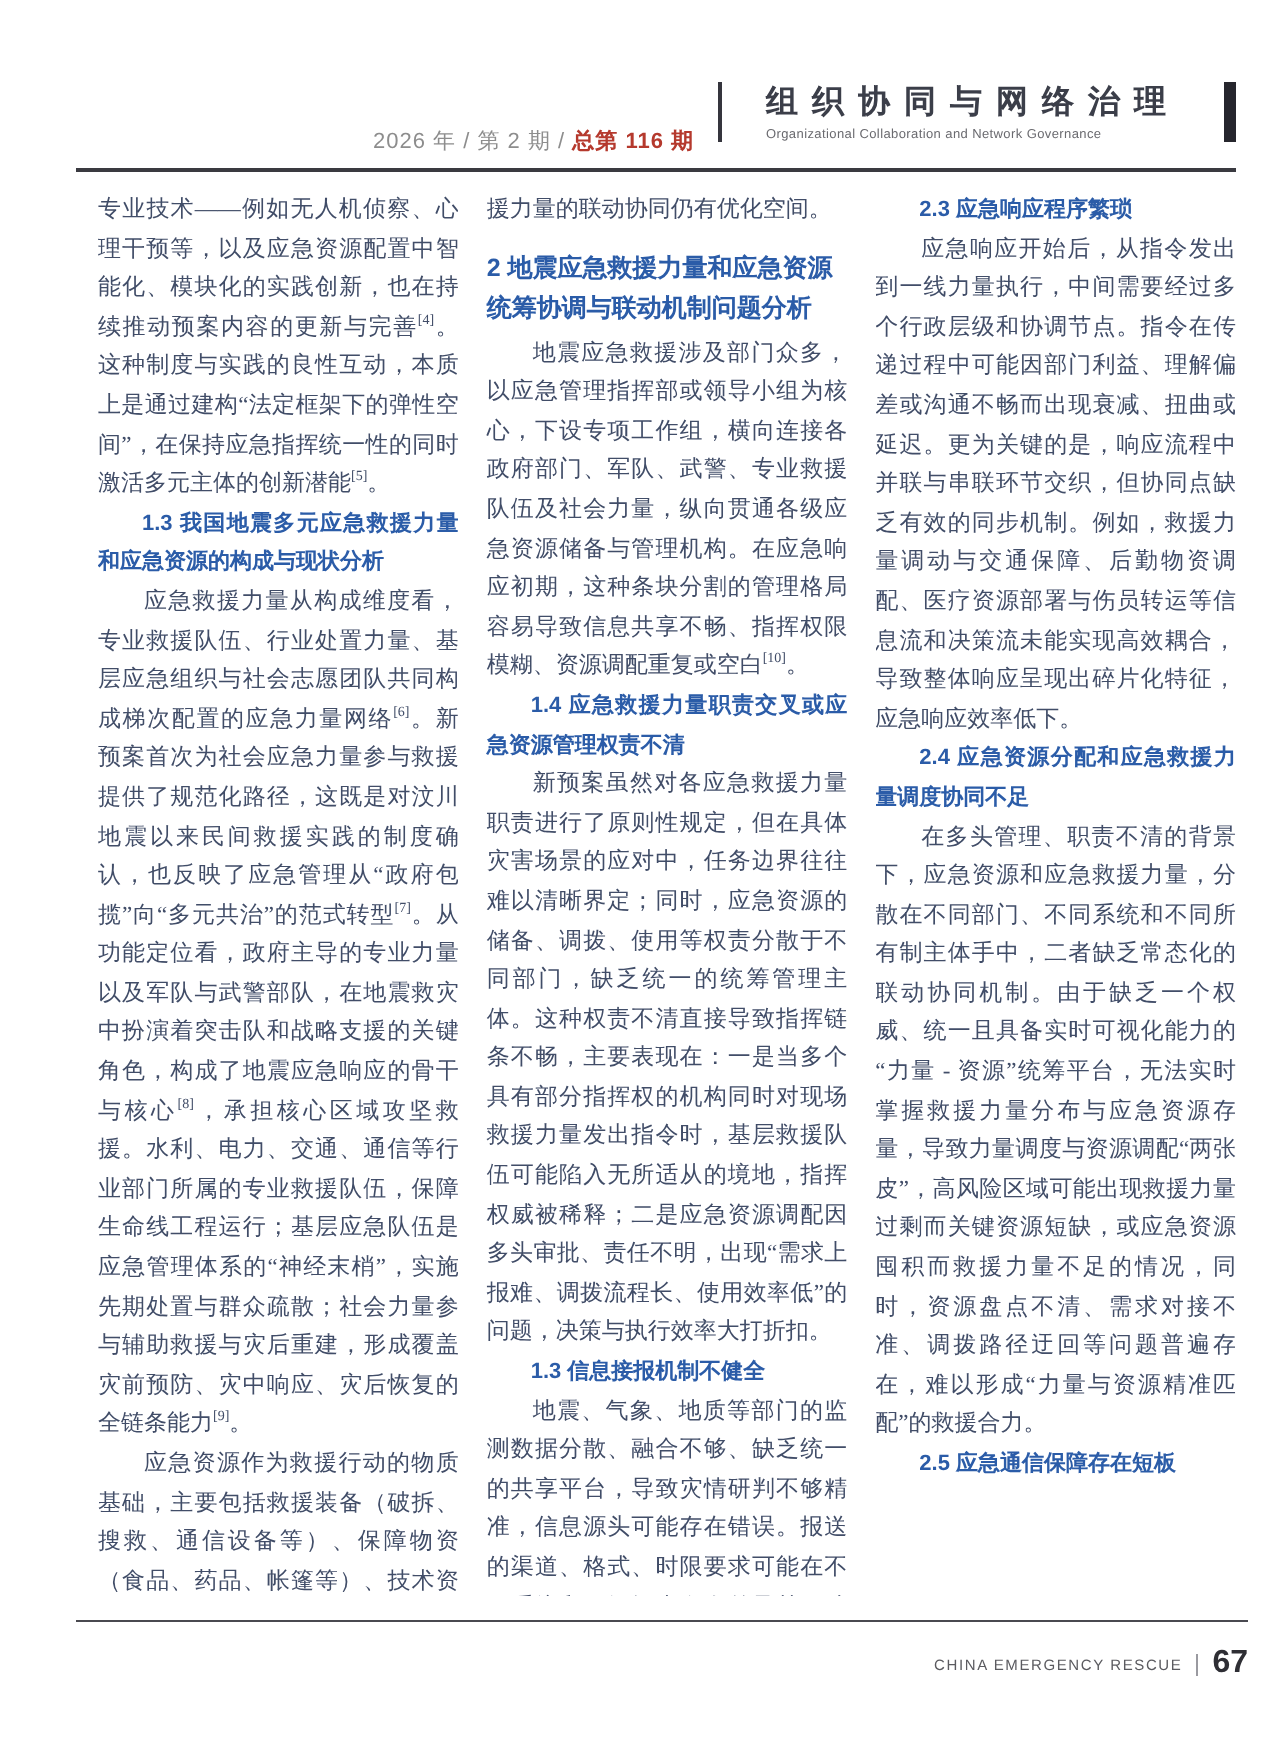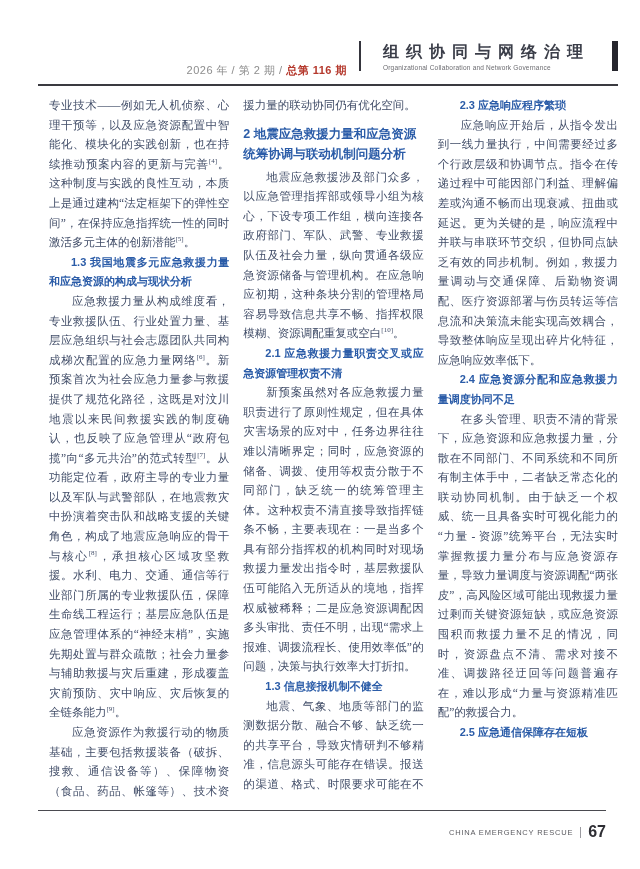--- a/index.html
+++ b/index.html
@@ -53,21 +53,21 @@
     font-weight:bold;color:#2b5ca8;font-size:12.5px;line-height:20px;
     text-indent:0;margin:8px 0 4px 0;text-align:left;
   }
   .h3{
     font-family:"Liberation Sans","DejaVu Sans",sans-serif;
     font-weight:bold;color:#2b5ca8;font-size:11px;line-height:19.6px;
     text-indent:2em;text-align:justify;
   }
   sup{font-size:7px;line-height:0;color:#414d68;}
   
-  .footer{position:absolute;left:38px;right:34px;bottom:28px;}
+  .footer{position:absolute;left:38px;right:16px;bottom:28px;}
   .footer-rule{height:1.5px;background:#4a4a50;}
   .footer-row{
     display:flex;justify-content:flex-end;align-items:center;
     margin-top:12px;gap:7px;
   }
   .footer-journal{
     font-family:"Liberation Sans","DejaVu Sans",sans-serif;
     font-size:7.5px;color:#5b5b60;letter-spacing:0.8px;
   }
   .footer-sep{width:1px;height:11px;background:#9a9aa0;}
@@ -103,21 +103,21 @@
     <div class="col">
         <div class="blk p noindent">专业技术——例如无人机侦察、心理干预等，以及应急资源配置中智能化、模块化的实践创新，也在持续推动预案内容的更新与完善<sup>[4]</sup>。这种制度与实践的良性互动，本质上是通过建构“法定框架下的弹性空间”，在保持应急指挥统一性的同时激活多元主体的创新潜能<sup>[5]</sup>。</div>
         <div class="blk h3">1.3 我国地震多元应急救援力量和应急资源的构成与现状分析</div>
         <div class="blk p">应急救援力量从构成维度看，专业救援队伍、行业处置力量、基层应急组织与社会志愿团队共同构成梯次配置的应急力量网络<sup>[6]</sup>。新预案首次为社会应急力量参与救援提供了规范化路径，这既是对汶川地震以来民间救援实践的制度确认，也反映了应急管理从“政府包揽”向“多元共治”的范式转型<sup>[7]</sup>。从功能定位看，政府主导的专业力量以及军队与武警部队，在地震救灾中扮演着突击队和战略支援的关键角色，构成了地震应急响应的骨干与核心<sup>[8]</sup>，承担核心区域攻坚救援。水利、电力、交通、通信等行业部门所属的专业救援队伍，保障生命线工程运行；基层应急队伍是应急管理体系的“神经末梢”，实施先期处置与群众疏散；社会力量参与辅助救援与灾后重建，形成覆盖灾前预防、灾中响应、灾后恢复的全链条能力<sup>[9]</sup>。</div>
         <div class="blk p">应急资源作为救援行动的物质基础，主要包括救援装备（破拆、搜救、通信设备等）、保障物资（食品、药品、帐篷等）、技术资源（监测预警系统、数据平台等）与运输载具（专机、专列、救援车辆等）。当前，我国应急资源储备仍存在区域分布不均、类型适配性不足、动态更新不及时等问题，与应急救</div>
       </div>
     <div class="col">
         <div class="blk p noindent">援力量的联动协同仍有优化空间。</div>
         <div class="blk h2">2 地震应急救援力量和应急资源统筹协调与联动机制问题分析</div>
         <div class="blk p">地震应急救援涉及部门众多，以应急管理指挥部或领导小组为核心，下设专项工作组，横向连接各政府部门、军队、武警、专业救援队伍及社会力量，纵向贯通各级应急资源储备与管理机构。在应急响应初期，这种条块分割的管理格局容易导致信息共享不畅、指挥权限模糊、资源调配重复或空白<sup>[10]</sup>。</div>
-        <div class="blk h3">2.1 应急救援力量职责交叉或应急资源管理权责不清</div>
+        <div class="blk h3">1.4 应急救援力量职责交叉或应急资源管理权责不清</div>
         <div class="blk p">新预案虽然对各应急救援力量职责进行了原则性规定，但在具体灾害场景的应对中，任务边界往往难以清晰界定；同时，应急资源的储备、调拨、使用等权责分散于不同部门，缺乏统一的统筹管理主体。这种权责不清直接导致指挥链条不畅，主要表现在：一是当多个具有部分指挥权的机构同时对现场救援力量发出指令时，基层救援队伍可能陷入无所适从的境地，指挥权威被稀释；二是应急资源调配因多头审批、责任不明，出现“需求上报难、调拨流程长、使用效率低”的问题，决策与执行效率大打折扣。</div>
         <div class="blk h3">1.3 信息接报机制不健全</div>
         <div class="blk p">地震、气象、地质等部门的监测数据分散、融合不够、缺乏统一的共享平台，导致灾情研判不够精准，信息源头可能存在错误。报送的渠道、格式、时限要求可能在不同系统和层级间也存在差异甚至冲突，导致信息流转环节多、速度慢、效率低下。灾情信息从最初的发现，</div>
       </div>
     <div class="col">
         <div class="blk h3">2.3 应急响应程序繁琐</div>
         <div class="blk p">应急响应开始后，从指令发出到一线力量执行，中间需要经过多个行政层级和协调节点。指令在传递过程中可能因部门利益、理解偏差或沟通不畅而出现衰减、扭曲或延迟。更为关键的是，响应流程中并联与串联环节交织，但协同点缺乏有效的同步机制。例如，救援力量调动与交通保障、后勤物资调配、医疗资源部署与伤员转运等信息流和决策流未能实现高效耦合，导致整体响应呈现出碎片化特征，应急响应效率低下。</div>
         <div class="blk h3">2.4 应急资源分配和应急救援力量调度协同不足</div>
         <div class="blk p">在多头管理、职责不清的背景下，应急资源和应急救援力量，分散在不同部门、不同系统和不同所有制主体手中，二者缺乏常态化的联动协同机制。由于缺乏一个权威、统一且具备实时可视化能力的“力量 - 资源”统筹平台，无法实时掌握救援力量分布与应急资源存量，导致力量调度与资源调配“两张皮”，高风险区域可能出现救援力量过剩而关键资源短缺，或应急资源囤积而救援力量不足的情况，同时，资源盘点不清、需求对接不准、调拨路径迂回等问题普遍存在，难以形成“力量与资源精准匹配”的救援合力。</div>
         <div class="blk h3">2.5 应急通信保障存在短板</div>

